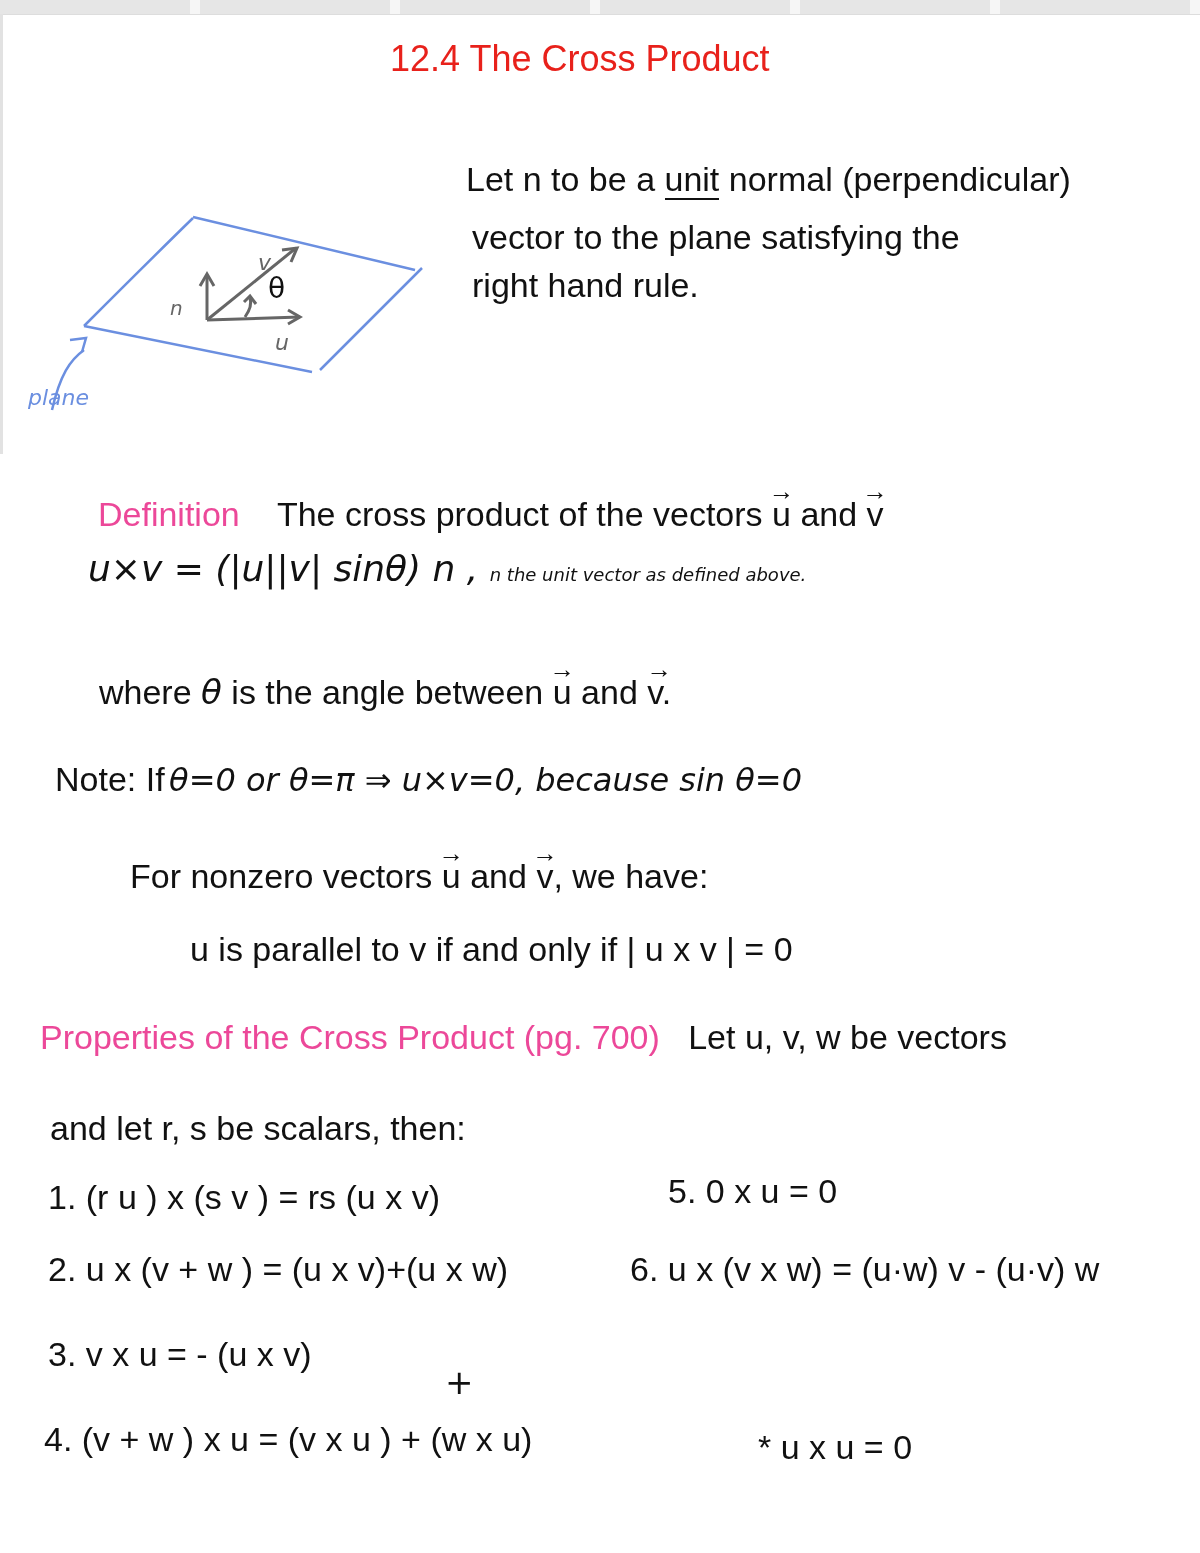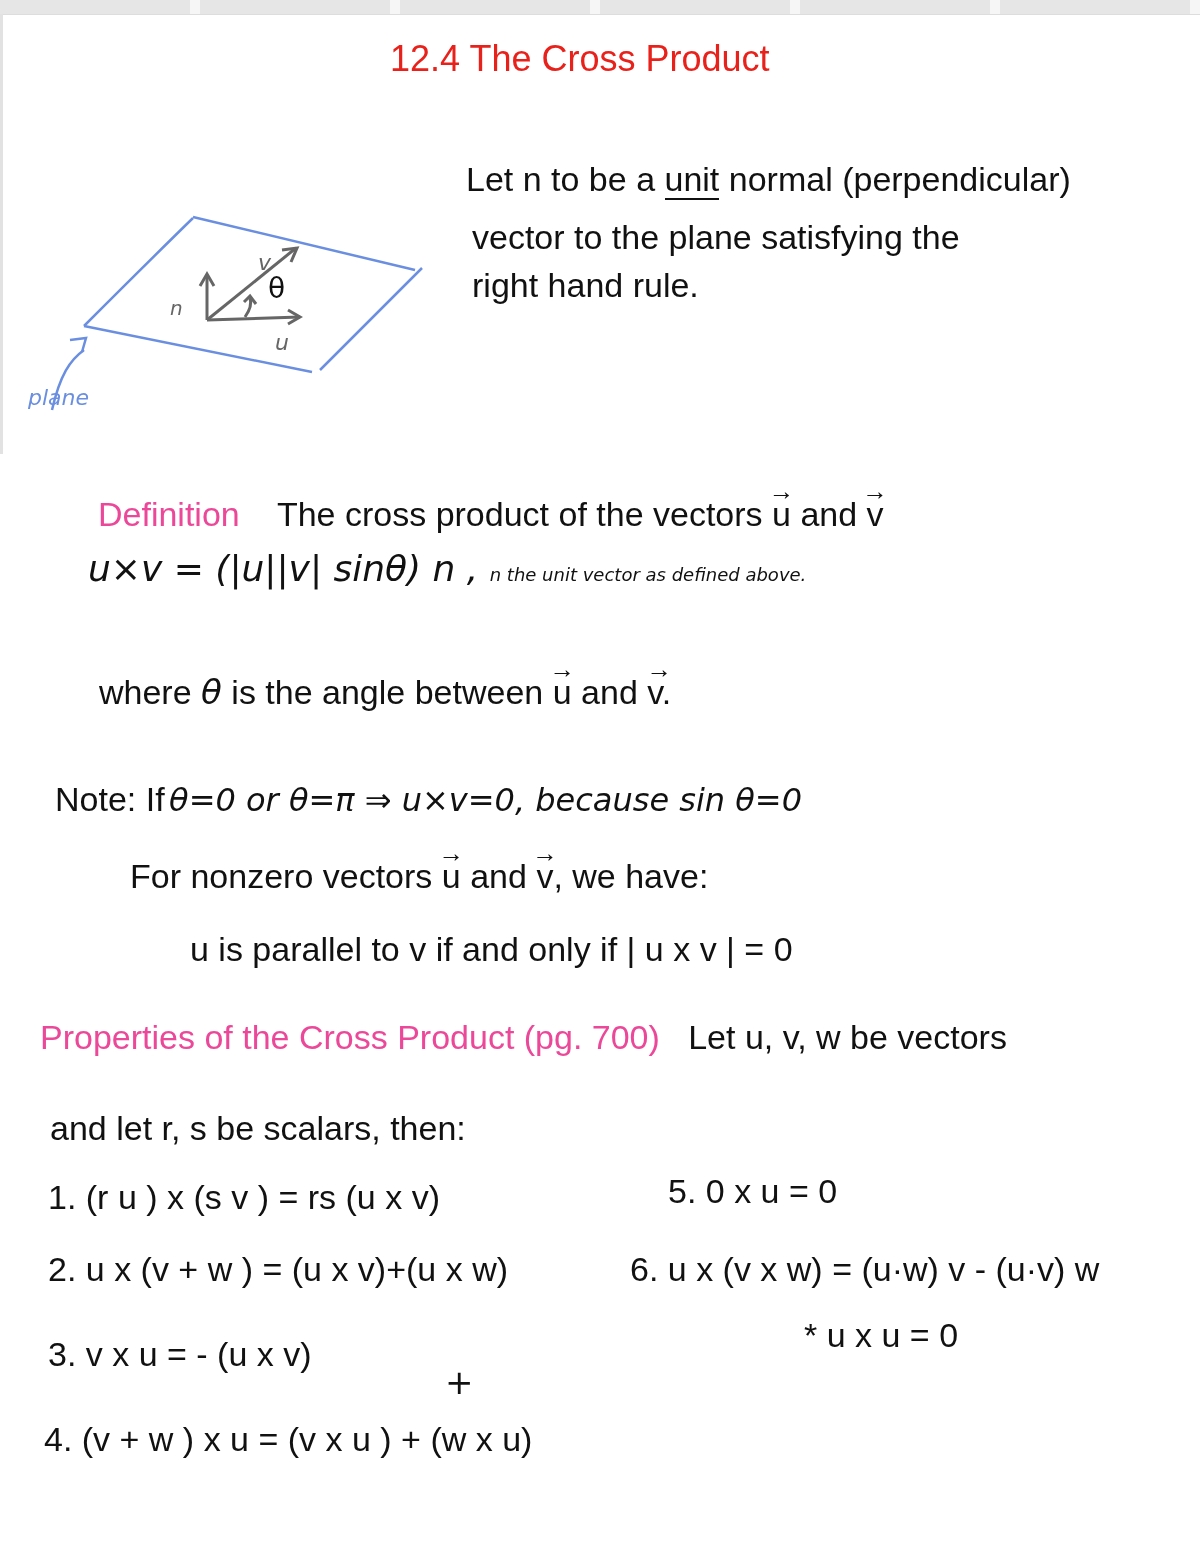--- a/index.html
+++ b/index.html
@@ -69,21 +69,21 @@
 </div>
 <div class="abs t34" style="left:90px;top:672px;margin-left:9px;">
   <span>where</span>
   <span class="hand">θ</span>
   <span>is the angle between</span>
   <span class="vec">u</span>
   <span>and</span>
   <span class="vec">v.</span>
 </div>
 
-<div class="abs" style="left:55px;top:760px;margin-top:20px;">
+<div class="abs" style="left:55px;top:760px;">
   <span class="t34">Note: If</span>
   <span class="hand" style="font-size:32px;">θ=0 or θ=π ⇒ u×v=0, because sin θ=0</span>
 </div>
 
 <div class="abs t34" style="left:130px;top:857px;">
   <span>For nonzero vectors</span>
   <span class="vec">u</span>
   <span>and</span>
   <span class="vec">v</span><span>, we have:</span>
 </div>
@@ -96,13 +96,13 @@
 <div class="abs t34" style="left:50px;top:1085px;margin-top:24px;">and let r, s be scalars, then:</div>
 
 <div class="abs t34" style="left:48px;top:1178px;">1.  (r u ) x (s v ) = rs (u x v)</div>
 <div class="abs t34" style="left:48px;top:1250px;">2.  u x (v + w ) = (u x v)+(u x w)</div>
 <div class="abs t34" style="left:48px;top:1335px;">3.  v x u = - (u x v)</div>
 <div class="abs hand" style="left:445px;top:1362px;font-size:34px;">+</div>
 <div class="abs t34" style="left:44px;top:1420px;">4.  (v + w ) x u = (v x u ) + (w x u)</div>
 
 <div class="abs t34" style="left:668px;top:1172px;">5.  0 x u = 0</div>
 <div class="abs t34" style="left:630px;top:1250px;">6.  u x (v x w) = (u·w) v - (u·v) w</div>
-<div class="abs t34" style="left:758px;top:1316px;margin-left:46px;">* u x u =  0</div>
+<div class="abs t34" style="left:758px;top:1428px;">* u x u =  0</div>
 
 </body></html>

